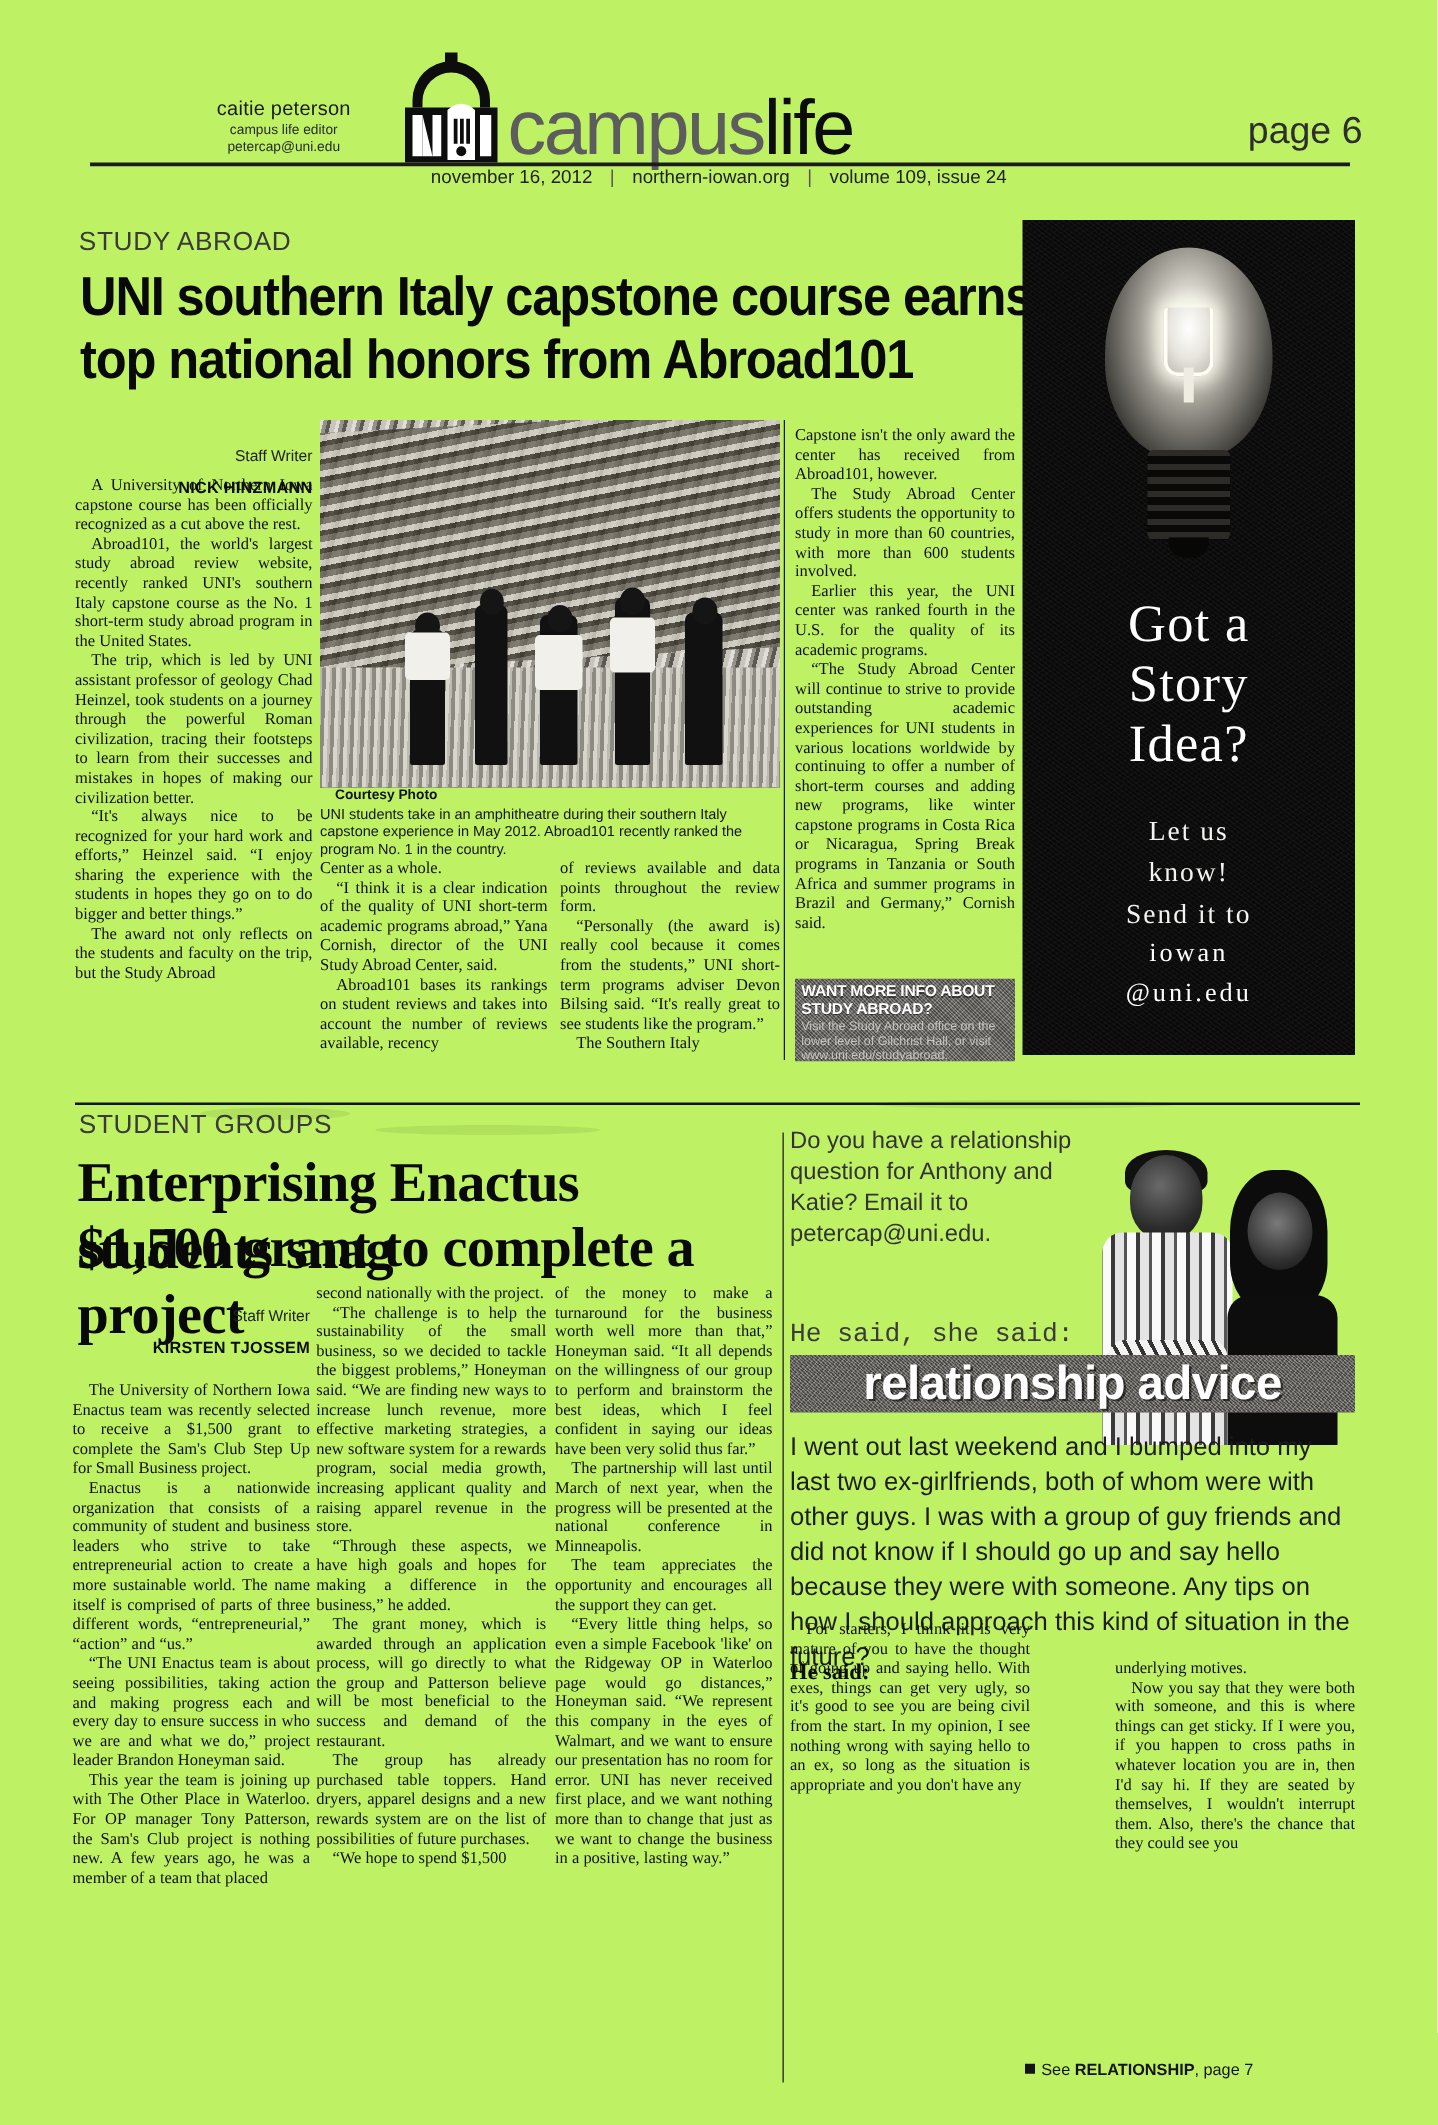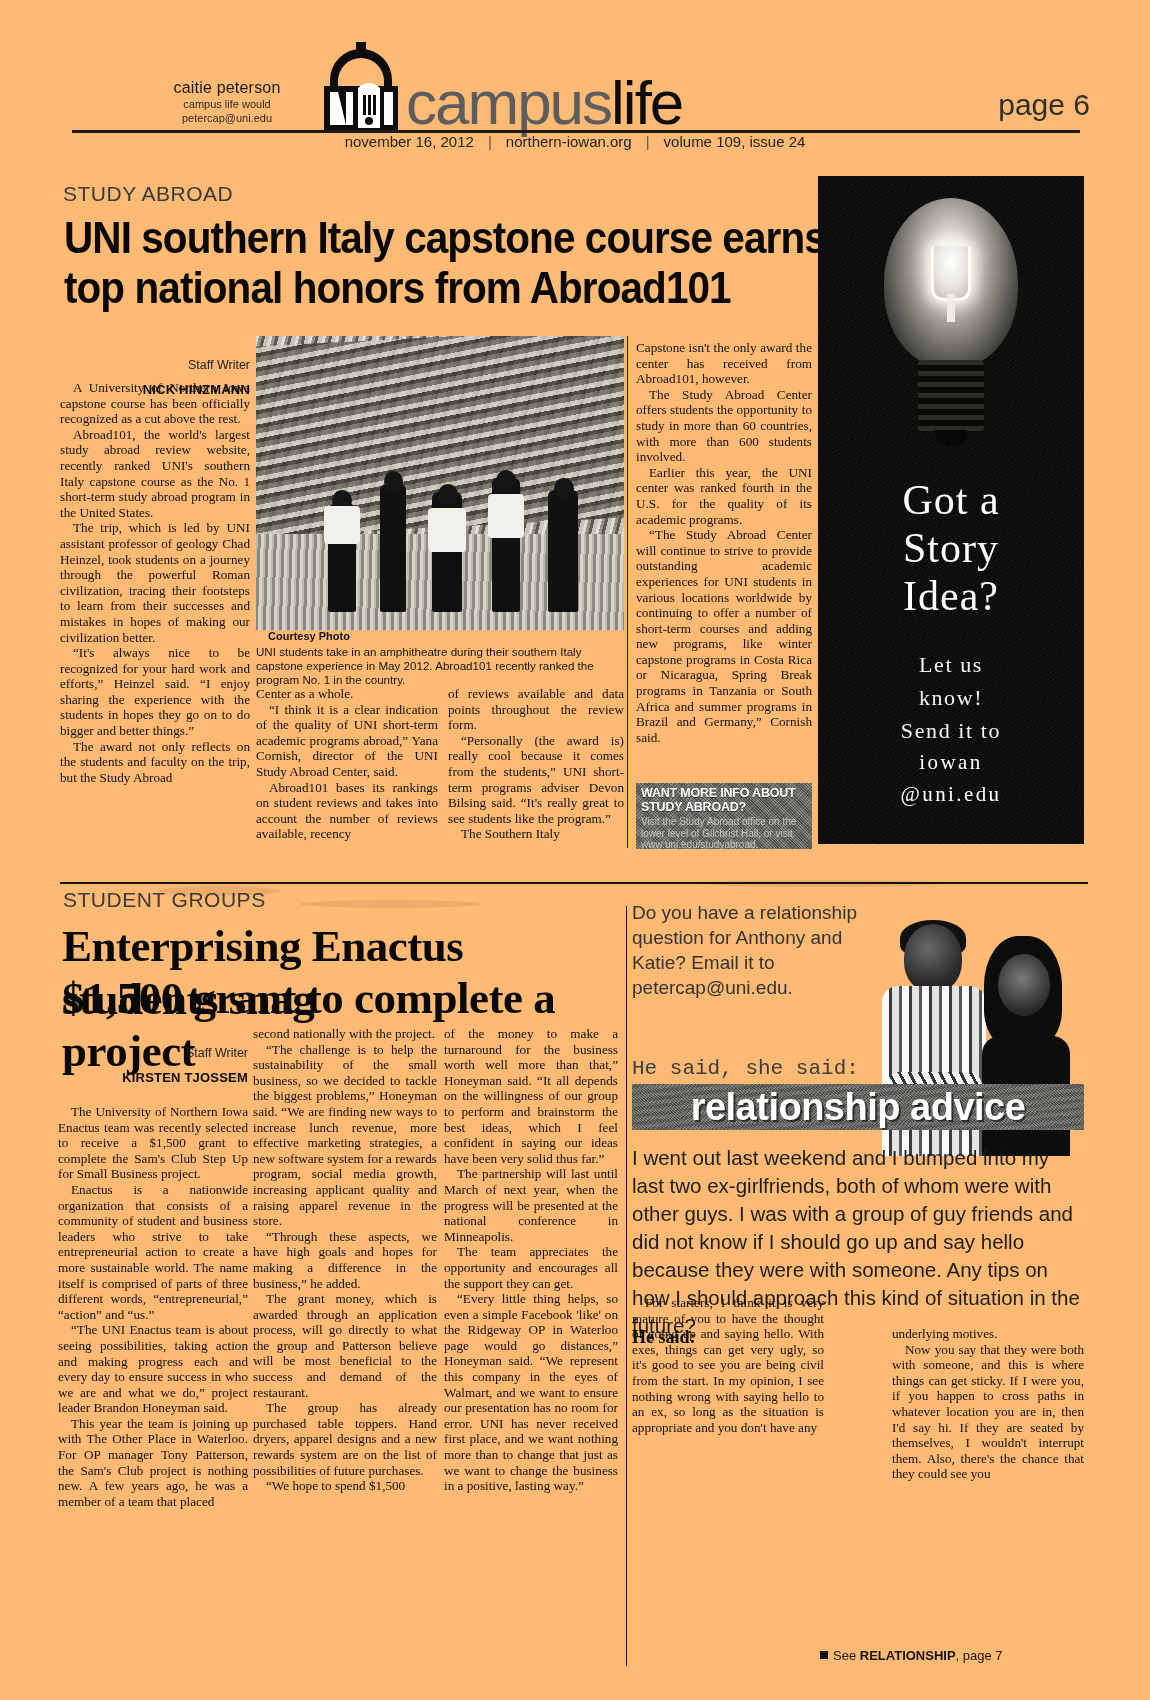--- a/index.html
+++ b/index.html
@@ -3,21 +3,21 @@
 <meta charset="utf-8">
 <style>
   html,body{margin:0;padding:0;background:#fff;}
   body{
     width:1150px;height:1700px;
     font-family:"Liberation Serif", serif;
     color:#111;
     position:relative;
     overflow:hidden;
   }
-  .page{position:relative;width:1150px;height:1700px;background:#fdba74;}
+  .page{position:relative;width:1150px;height:1700px;background:#bef264;}
 
   
   .masthead{position:absolute;left:0;top:0;width:1150px;height:160px;}
   .editor-block{position:absolute;left:132px;top:78px;width:190px;text-align:center;
     font-family:"Liberation Sans",sans-serif;line-height:1.25;}
   .editor-name{font-size:16px;color:#1a1a1a;letter-spacing:.2px;}
   .editor-role{font-size:11px;color:#2a2a2a;}
   .editor-mail{font-size:11px;color:#2a2a2a;}
 
   .logo-wrap{position:absolute;left:318px;top:40px;display:flex;align-items:flex-end;}
@@ -160,21 +160,21 @@
 </style>
 </head>
 <body>
 
 <div class="page">
 
   <div class="masthead">
 
     <div class="editor-block">
       <div class="editor-name">caitie peterson</div>
-      <div class="editor-role">campus life would</div>
+      <div class="editor-role">campus life editor</div>
       <div class="editor-mail">petercap@uni.edu</div>
     </div>
 
     <div class="logo-wrap">
       <div class="uni-mark">
         <svg viewBox="0 0 86 92" width="86" height="92" aria-hidden="true">
           <path d="M12 40 A31 31 0 0 1 74 40 L74 46 L66 46 L66 41 A23 23 0 0 0 20 41 L20 46 L12 46 Z" fill="#0d0d0d"></path>
           <rect x="38" y="2" width="10" height="9" fill="#0d0d0d"></rect>
           <rect x="40" y="11" width="6" height="6" fill="#0d0d0d"></rect>
           <rect x="6" y="46" width="74" height="44" fill="#0d0d0d"></rect>

